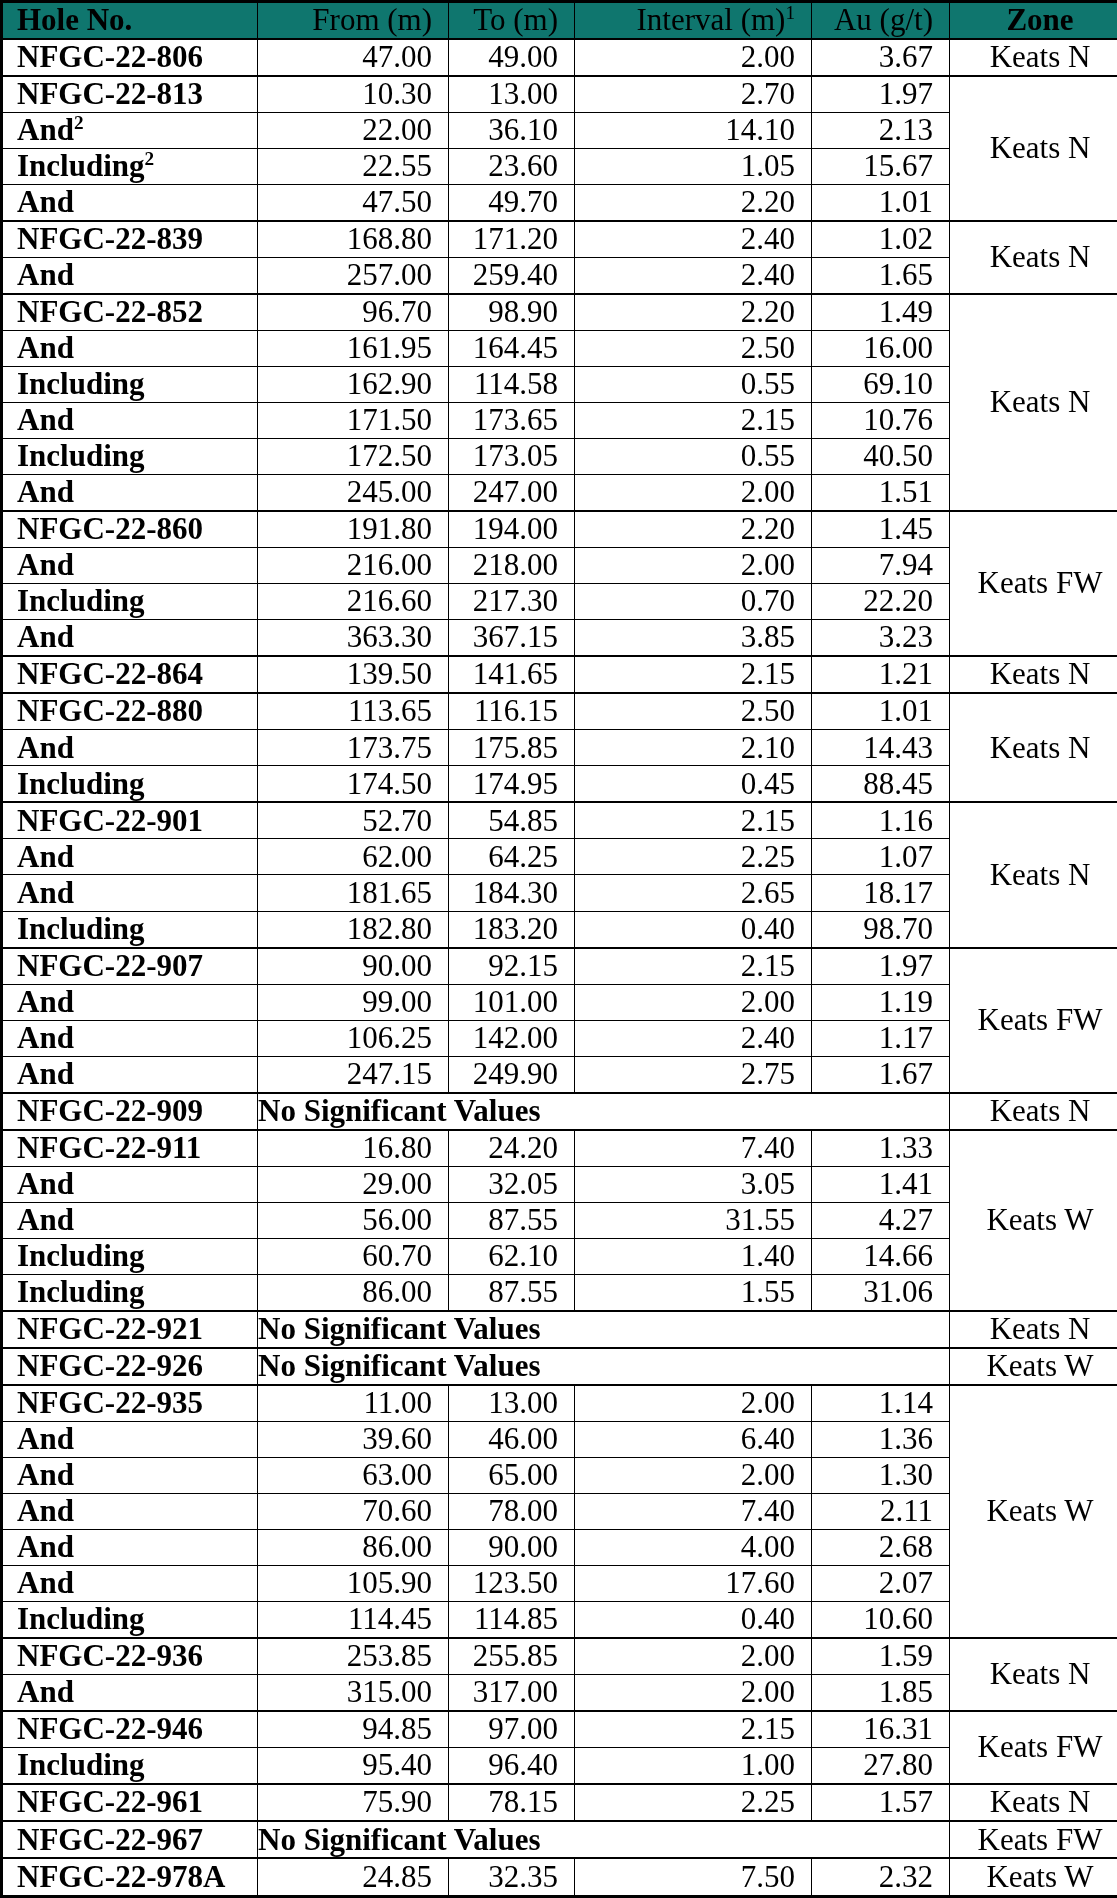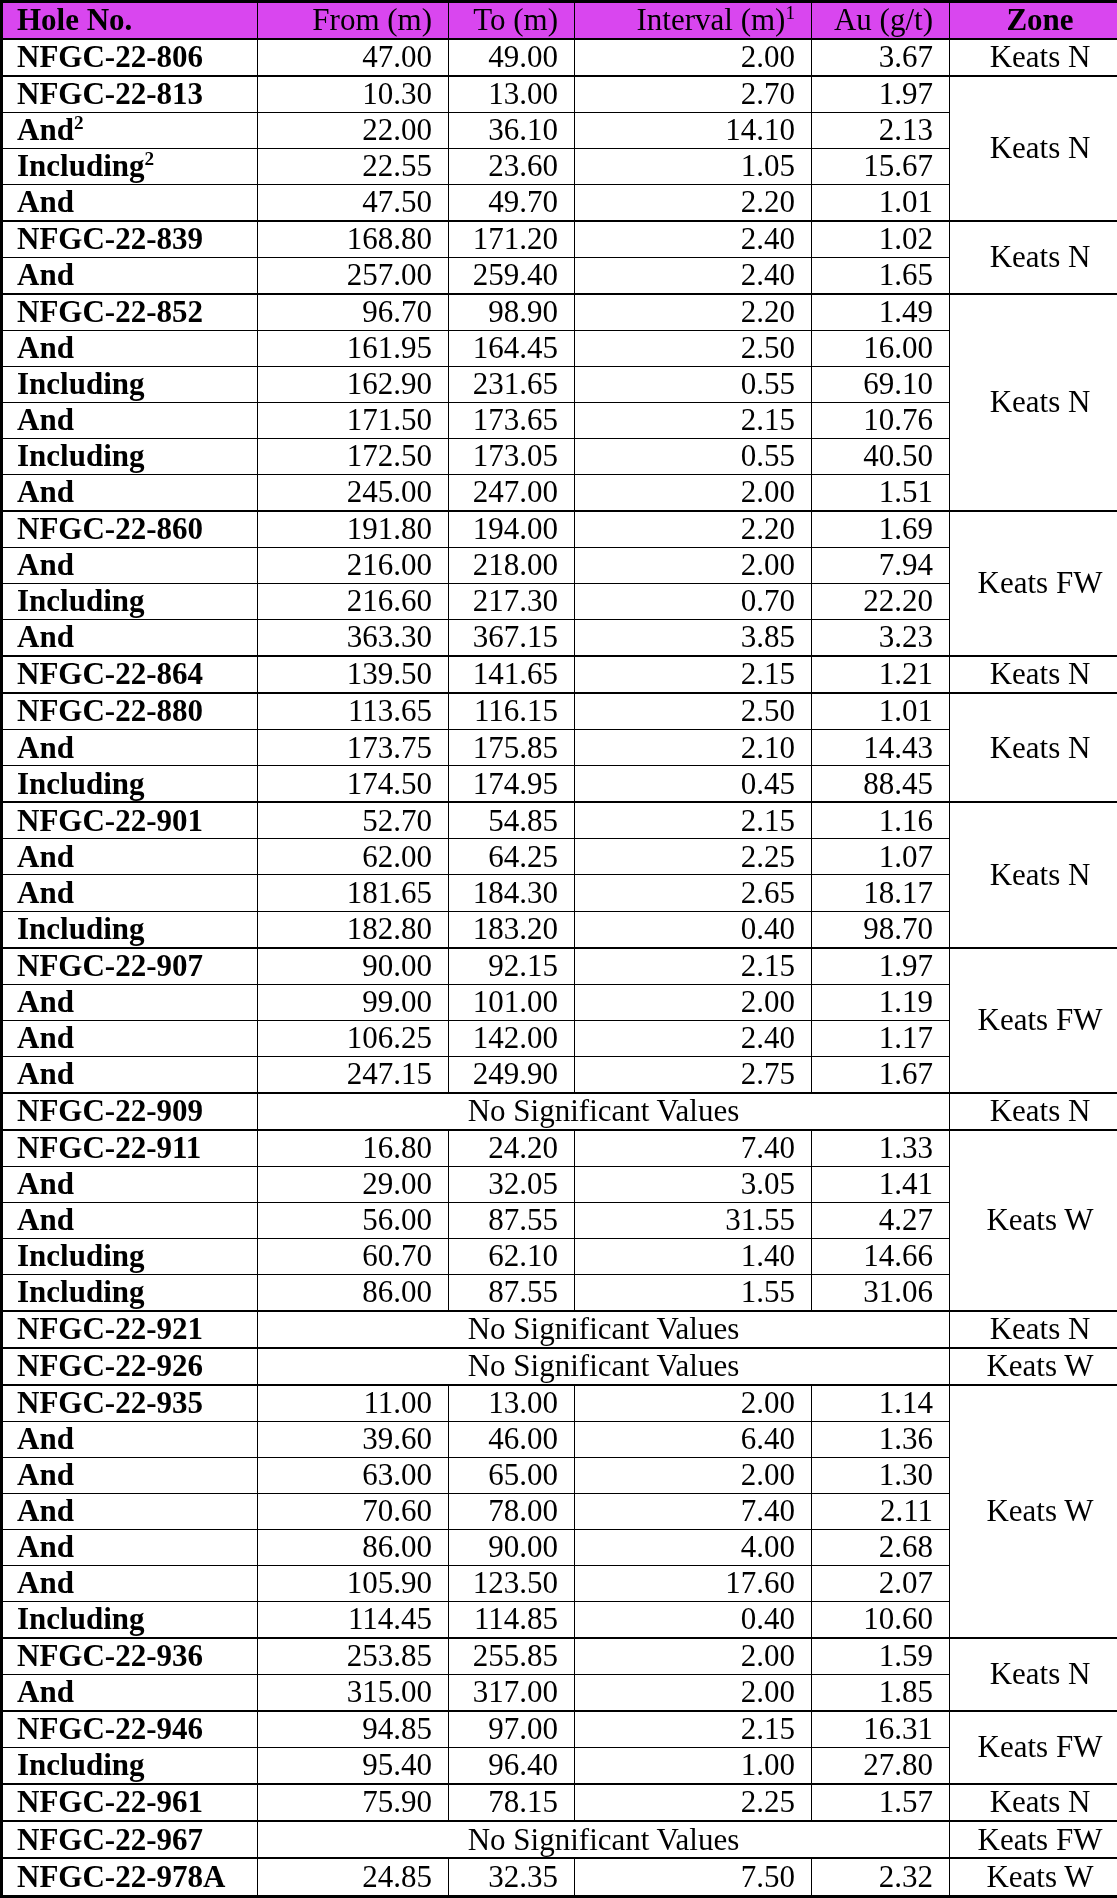--- a/index.html
+++ b/index.html
@@ -15,31 +15,31 @@
   }
   th, td {
     border: 1.5px solid #000;
     padding: 0;
     vertical-align: middle;
     white-space: nowrap;
     overflow: hidden;
     line-height: 1.12;
   }
   thead th {
-    background: #d946ef;
+    background: #0f766e;
     font-weight: bold;
     border-bottom: 2.5px solid #000;
     border-top: 2.5px solid #000;
   }
   .hole  { text-align: left;  padding-left: 14px; font-weight: bold; }
   .num   { text-align: right; padding-right: 16px; font-weight: normal; }
   th.num { font-weight: normal; }
   .zone  { text-align: center;  padding-left: 13px; font-weight: normal; }
   th.zone{ font-weight: bold; }
-  td.nsv { text-align: center; font-weight: normal; }
+  td.nsv { font-weight: bold; }
   tr.gs > td { border-top: 2.5px solid #000; }
   sup { font-size: 0.62em; vertical-align: super; line-height: 0; }
 </style>
 </head>
 <body>
 
 <table class="assay">
   <colgroup>
     <col style="width:256px">
     <col style="width:191px">
@@ -122,21 +122,21 @@
       <tr>
         <td class="hole"><span>And</span></td>
         <td class="num">161.95</td>
         <td class="num">164.45</td>
         <td class="num">2.50</td>
         <td class="num">16.00</td>
       </tr>
       <tr>
         <td class="hole"><span>Including</span></td>
         <td class="num">162.90</td>
-        <td class="num">231.65</td>
+        <td class="num">114.58</td>
         <td class="num">0.55</td>
         <td class="num">69.10</td>
       </tr>
       <tr>
         <td class="hole"><span>And</span></td>
         <td class="num">171.50</td>
         <td class="num">173.65</td>
         <td class="num">2.15</td>
         <td class="num">10.76</td>
       </tr>
@@ -152,21 +152,21 @@
         <td class="num">245.00</td>
         <td class="num">247.00</td>
         <td class="num">2.00</td>
         <td class="num">1.51</td>
       </tr>
       <tr class="gs">
         <td class="hole"><span>NFGC-22-860</span></td>
         <td class="num">191.80</td>
         <td class="num">194.00</td>
         <td class="num">2.20</td>
-        <td class="num">1.69</td>
+        <td class="num">1.45</td>
         <td class="zone" rowspan="4">Keats FW</td>
       </tr>
       <tr>
         <td class="hole"><span>And</span></td>
         <td class="num">216.00</td>
         <td class="num">218.00</td>
         <td class="num">2.00</td>
         <td class="num">7.94</td>
       </tr>
       <tr>

